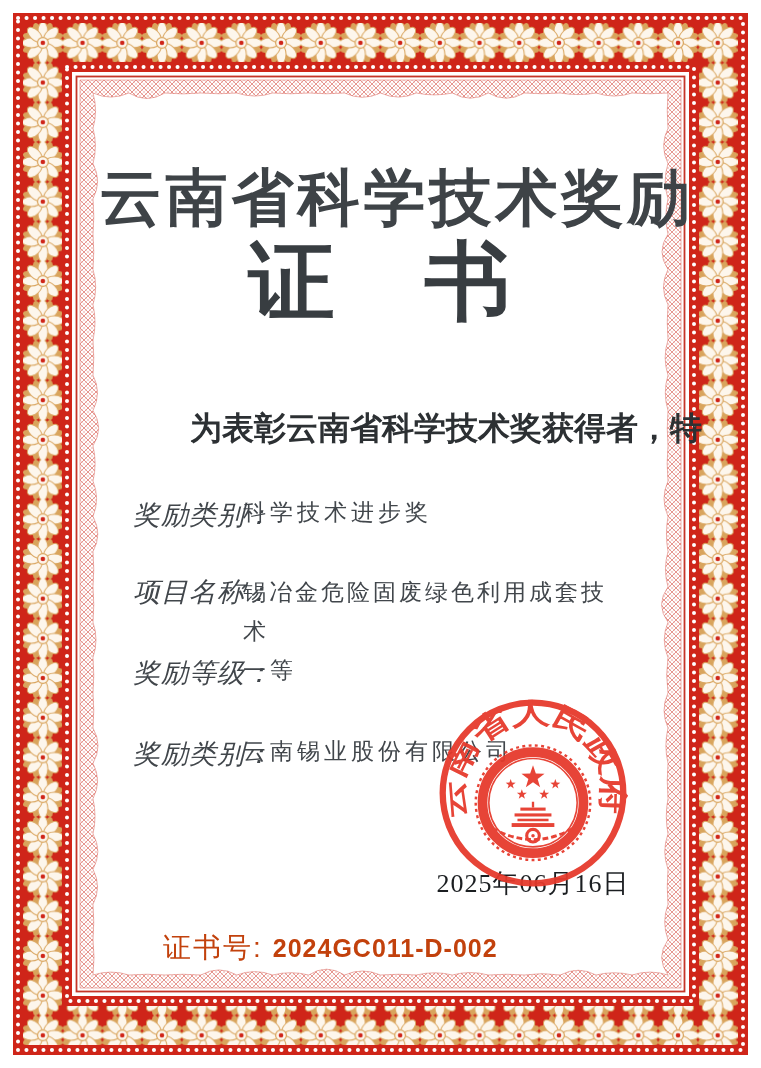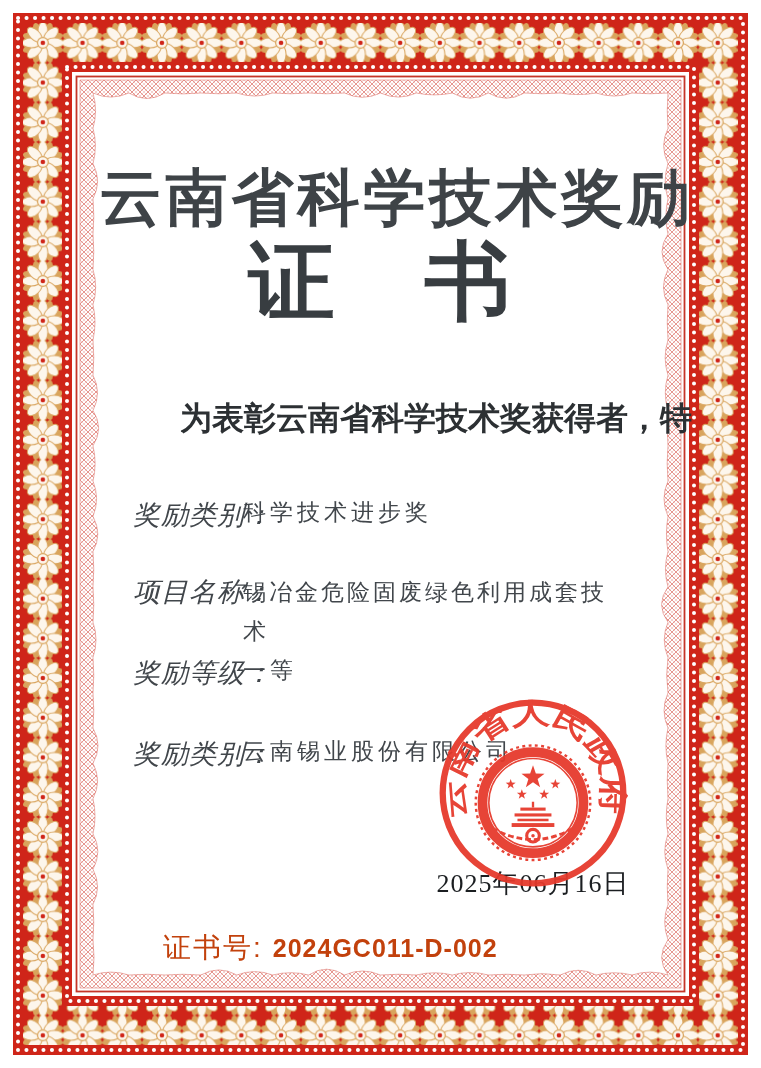--- a/index.html
+++ b/index.html
@@ -99,21 +99,21 @@
 
     <rect x="76.5" y="76.5" width="608" height="915" fill="none" style="stroke:#c53528" stroke-width="1.8"></rect>
 
     <path id="meshRing" fill-rule="evenodd" fill="url(#mesh)" style="stroke:var(--mesh)" stroke-width="0.6" d="M80,80 H681 V988 H80 Z M93.0,93.0 Q111.0,101.2 128.9,93.0 Q146.9,104.0 164.9,93.0 Q182.8,94.8 200.8,93.0 Q218.8,94.5 236.8,93.0 Q254.7,99.1 272.7,93.0 Q290.7,94.5 308.6,93.0 Q326.6,94.5 344.6,93.0 Q362.5,101.6 380.5,93.0 Q398.5,101.2 416.4,93.0 Q434.4,96.8 452.4,93.0 Q470.3,103.4 488.3,93.0 Q506.3,103.4 524.3,93.0 Q542.2,94.5 560.2,93.0 Q578.2,96.1 596.1,93.0 Q614.1,99.1 632.1,93.0 Q650.0,94.5 668.0,93.0 Q666.5,110.6 668.0,128.3 Q659.3,145.9 668.0,163.6 Q662.4,181.2 668.0,198.8 Q663.9,216.5 668.0,234.1 Q656.0,251.8 668.0,269.4 Q658.9,287.0 668.0,304.7 Q666.5,322.3 668.0,340.0 Q662.3,357.6 668.0,375.2 Q662.6,392.9 668.0,410.5 Q666.5,428.2 668.0,445.8 Q666.3,463.4 668.0,481.1 Q660.0,498.7 668.0,516.4 Q664.9,534.0 668.0,551.6 Q662.9,569.3 668.0,586.9 Q655.1,604.6 668.0,622.2 Q660.5,639.8 668.0,657.5 Q665.4,675.1 668.0,692.8 Q660.1,710.4 668.0,728.0 Q663.8,745.7 668.0,763.3 Q666.5,781.0 668.0,798.6 Q664.6,816.2 668.0,833.9 Q661.5,851.5 668.0,869.2 Q666.5,886.8 668.0,904.4 Q661.4,922.1 668.0,939.7 Q655.3,957.4 668.0,975.0 Q650.0,969.2 632.1,975.0 Q614.1,970.5 596.1,975.0 Q578.2,965.5 560.2,975.0 Q542.2,972.3 524.3,975.0 Q506.3,973.5 488.3,975.0 Q470.3,970.1 452.4,975.0 Q434.4,970.6 416.4,975.0 Q398.5,973.5 380.5,975.0 Q362.5,967.0 344.6,975.0 Q326.6,963.4 308.6,975.0 Q290.7,970.4 272.7,975.0 Q254.7,968.2 236.8,975.0 Q218.8,964.8 200.8,975.0 Q182.8,973.5 164.9,975.0 Q146.9,973.5 128.9,975.0 Q111.0,969.2 93.0,975.0 Q95.0,957.4 93.0,939.7 Q94.5,922.1 93.0,904.4 Q102.1,886.8 93.0,869.2 Q102.7,851.5 93.0,833.9 Q97.0,816.2 93.0,798.6 Q102.2,781.0 93.0,763.3 Q103.0,745.7 93.0,728.0 Q94.5,710.4 93.0,692.8 Q94.5,675.1 93.0,657.5 Q99.0,639.8 93.0,622.2 Q94.5,604.6 93.0,586.9 Q94.5,569.3 93.0,551.6 Q102.6,534.0 93.0,516.4 Q100.2,498.7 93.0,481.1 Q97.2,463.4 93.0,445.8 Q104.3,428.2 93.0,410.5 Q102.0,392.9 93.0,375.2 Q94.5,357.6 93.0,340.0 Q97.0,322.3 93.0,304.7 Q98.4,287.0 93.0,269.4 Q94.5,251.8 93.0,234.1 Q94.6,216.5 93.0,198.8 Q102.2,181.2 93.0,163.6 Q97.8,145.9 93.0,128.3 Q98.1,110.6 93.0,93.0 Z"></path>
   </svg>
 
   <div class="content">
     <h1 class="title">云南省科学技术奖励</h1>
     <h2 class="subtitle">证　书</h2>
 
-    <p class="intro intro-line1" style="position:absolute;margin:4px;">为表彰云南省科学技术奖获得者，特</p>
+    <p class="intro intro-line1" style="position:absolute;margin:14px;">为表彰云南省科学技术奖获得者，特</p>
 
     <span class="field-label" style="top:497px">奖励类别：</span>
     <span class="field-value" style="top:497px">科学技术进步奖</span>
 
     <span class="field-label" style="top:574px">项目名称：</span>
     <span class="field-value fv-tight" style="top:556px">锡冶金危险固废绿色利用成套技</span>
     <span class="field-value fv-tight" style="top:595px">术</span>
 
     <span class="field-label" style="top:655px">奖励等级：</span>
     <span class="field-value" style="top:655px">一等</span>

